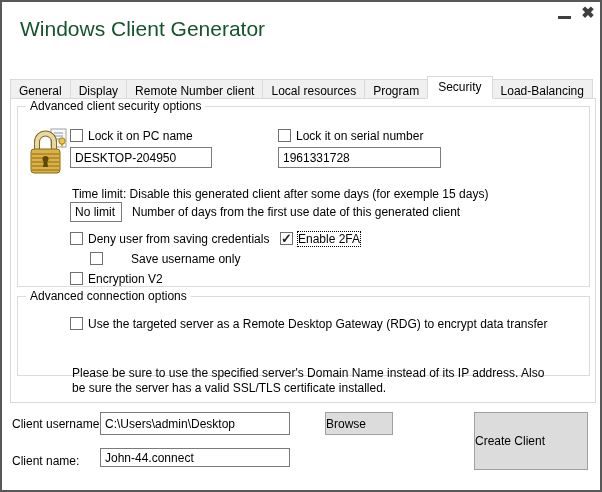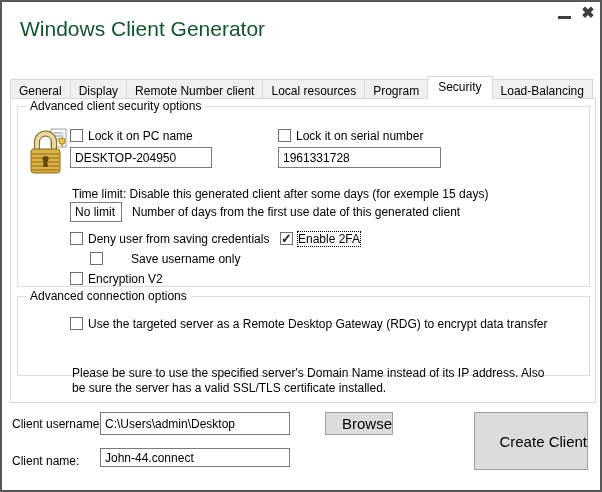--- a/index.html
+++ b/index.html
@@ -53,21 +53,21 @@
   
   .tb {
     position:absolute; border:1px solid #7a7a7a; background:#fff; font-family:"Liberation Sans",sans-serif;
     font-size:12px; padding:0 4px; color:#000; outline:none;
   }
   .static { position:absolute; white-space:nowrap; }
   .note { position:absolute; line-height:15px; white-space:normal; }
   
   .btn {
     position:absolute; background:#dcdcdc; border:1px solid #a0a0a0; font-family:"Liberation Sans",sans-serif;
-    font-size:15px; color:#000; text-align:right; cursor:pointer;
+    font-size:12px; color:#000; text-align:left; cursor:pointer;
   }
   .lock-icon { position:absolute; left:12px; top:20px; }
 </style>
 </head>
 <body>
 
 <div class="window">
 
   <div class="title">Windows Client Generator</div>
 

